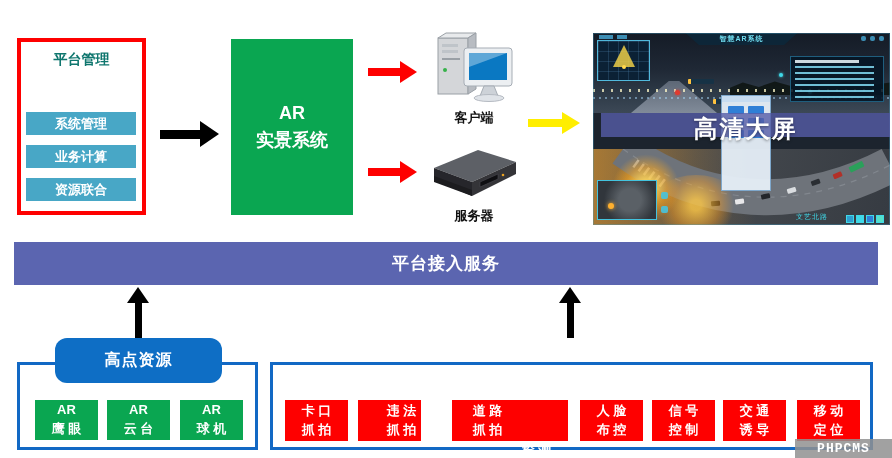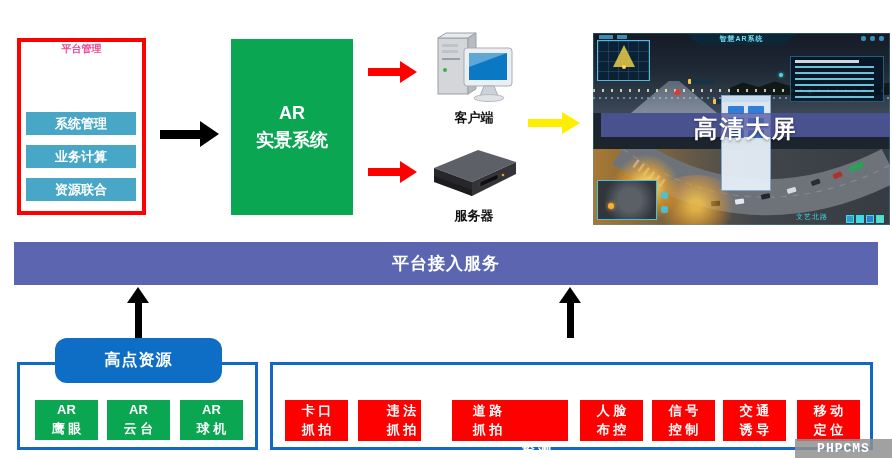--- a/index.html
+++ b/index.html
@@ -5,21 +5,21 @@
   * { margin:0; padding:0; box-sizing:border-box; }
   html,body { background:#fff; }
   .canvas {
     position:relative; width:892px; height:458px; background:#ffffff;
     font-family:"Liberation Sans", sans-serif; overflow:hidden;
   }
 
   
   .pm-box { position:absolute; left:17px; top:38px; width:129px; height:177px;
     border:4px solid #fe0000; background:#fff; }
-  .pm-title { margin-top:0; text-align:center; font-size:10px; font-weight:bold; color:#ec4899; }
+  .pm-title { margin-top:9px; text-align:center; font-size:14px; font-weight:bold; color:#0f766e; }
   .pm-btn { position:absolute; left:5px; width:110px; height:23px; background:#48a7c6;
     color:#fff; font-size:13px; font-weight:bold; text-align:center; line-height:23px; }
   .pm-btn.b1 { top:70px; } .pm-btn.b2 { top:103px; } .pm-btn.b3 { top:136px; }
 
   
   .ar-box { position:absolute; left:231px; top:39px; width:122px; height:176px;
     background:#0aa651; color:#fff; display:flex; flex-direction:column;
     align-items:center; justify-content:center; font-size:18px; font-weight:bold; line-height:1.5; }
 
   

